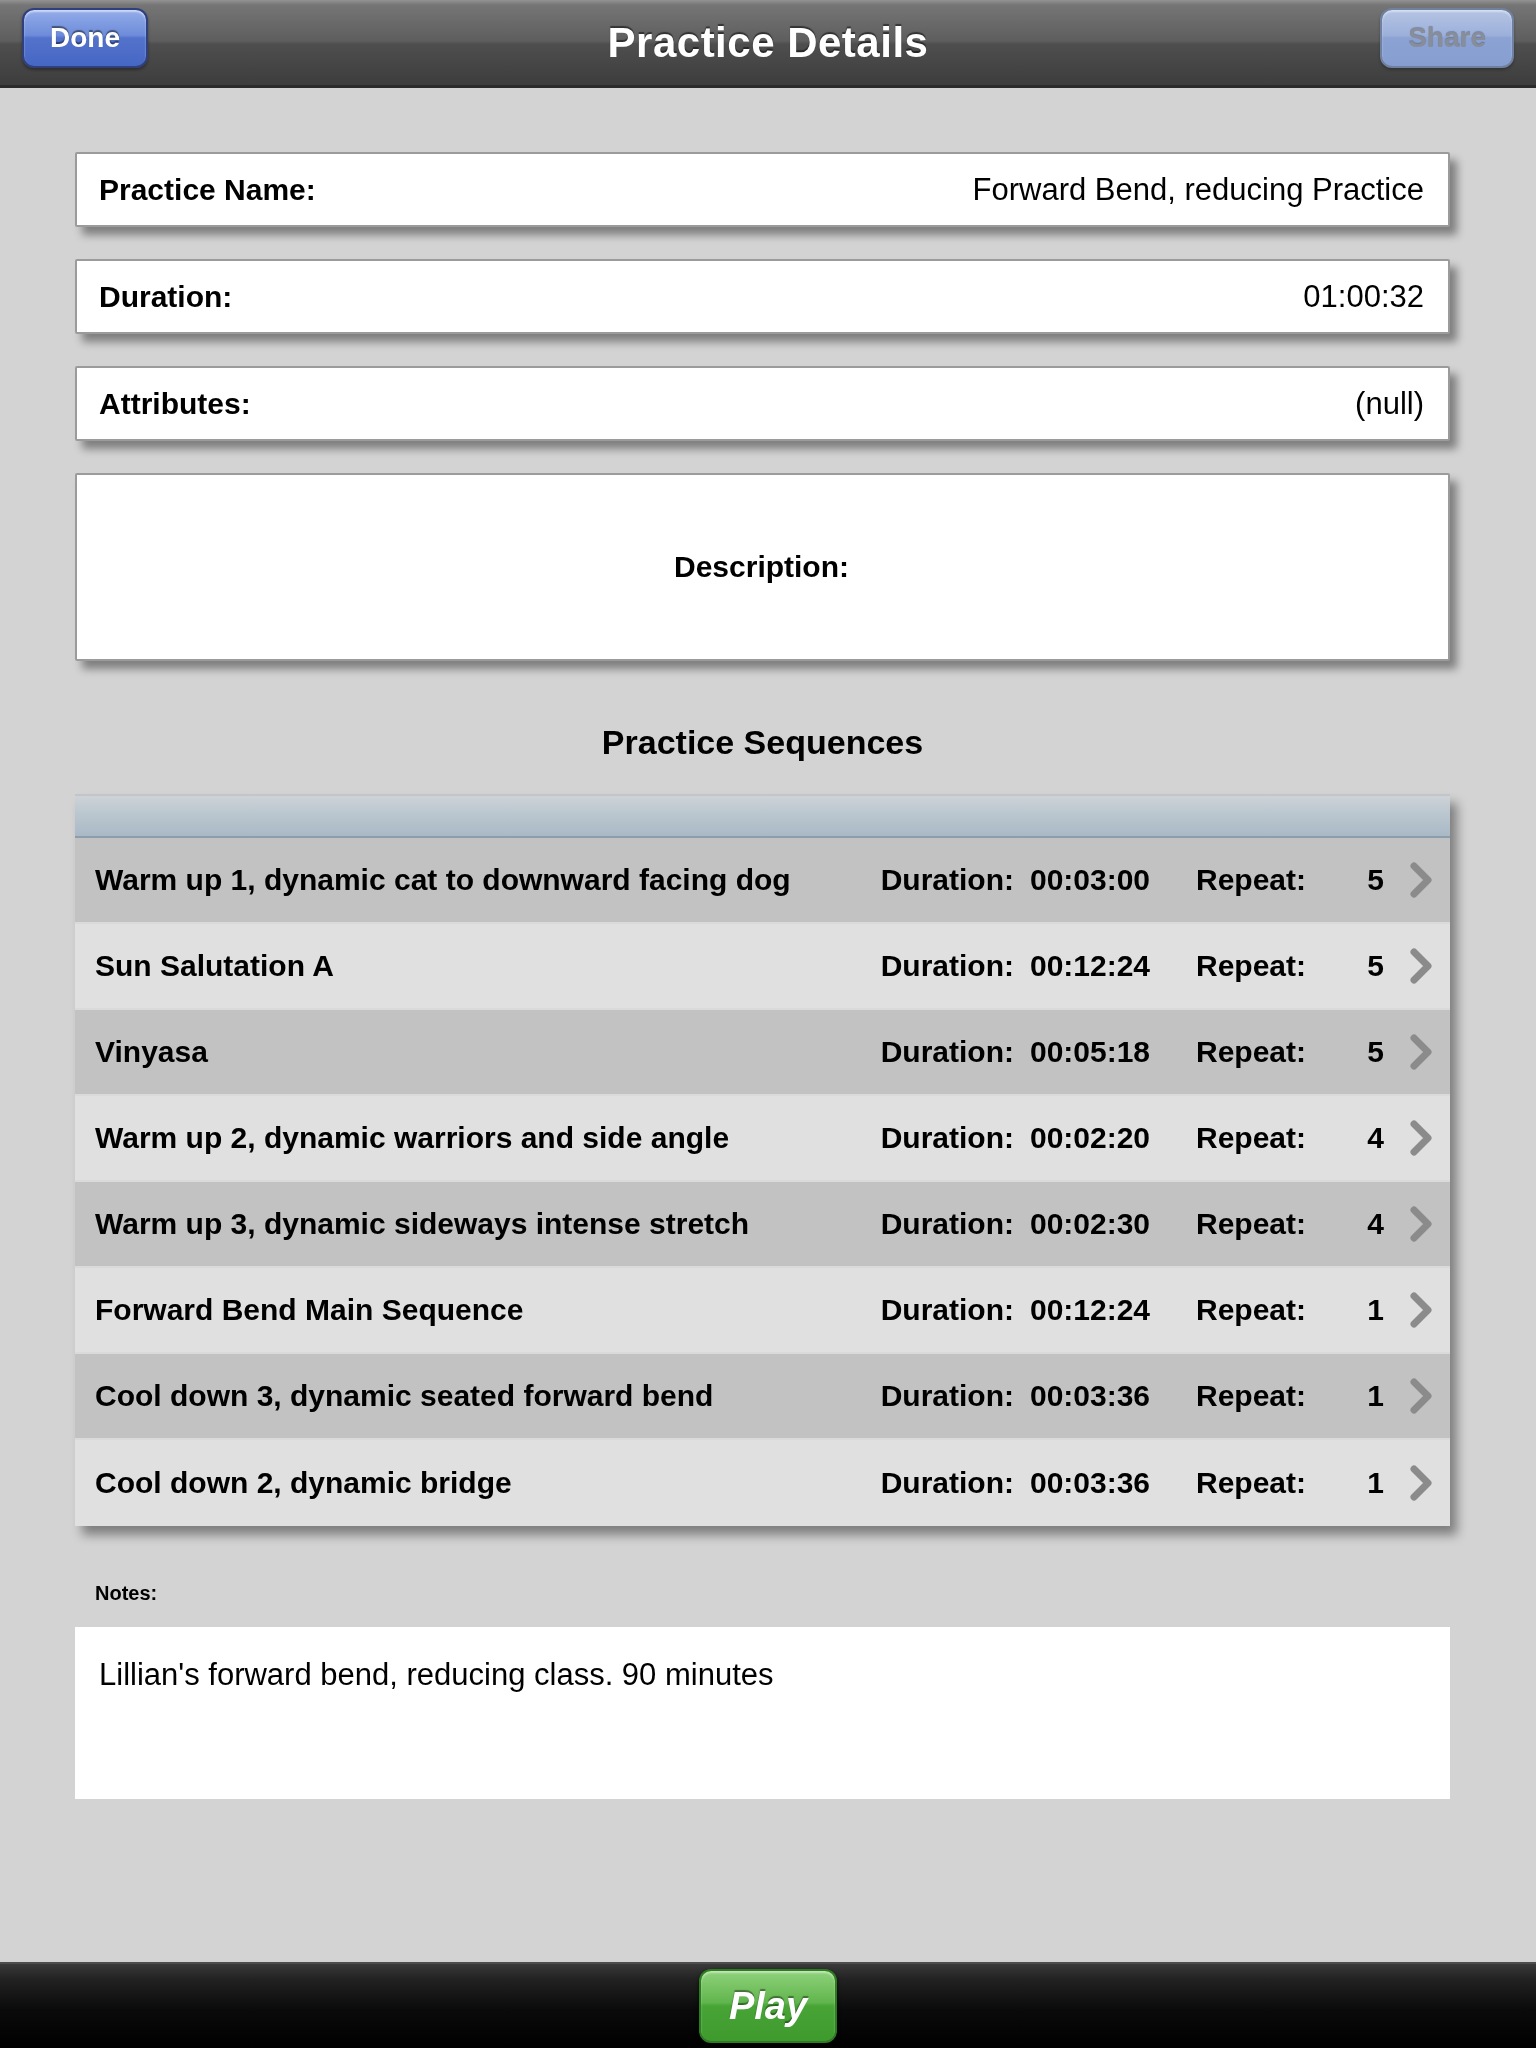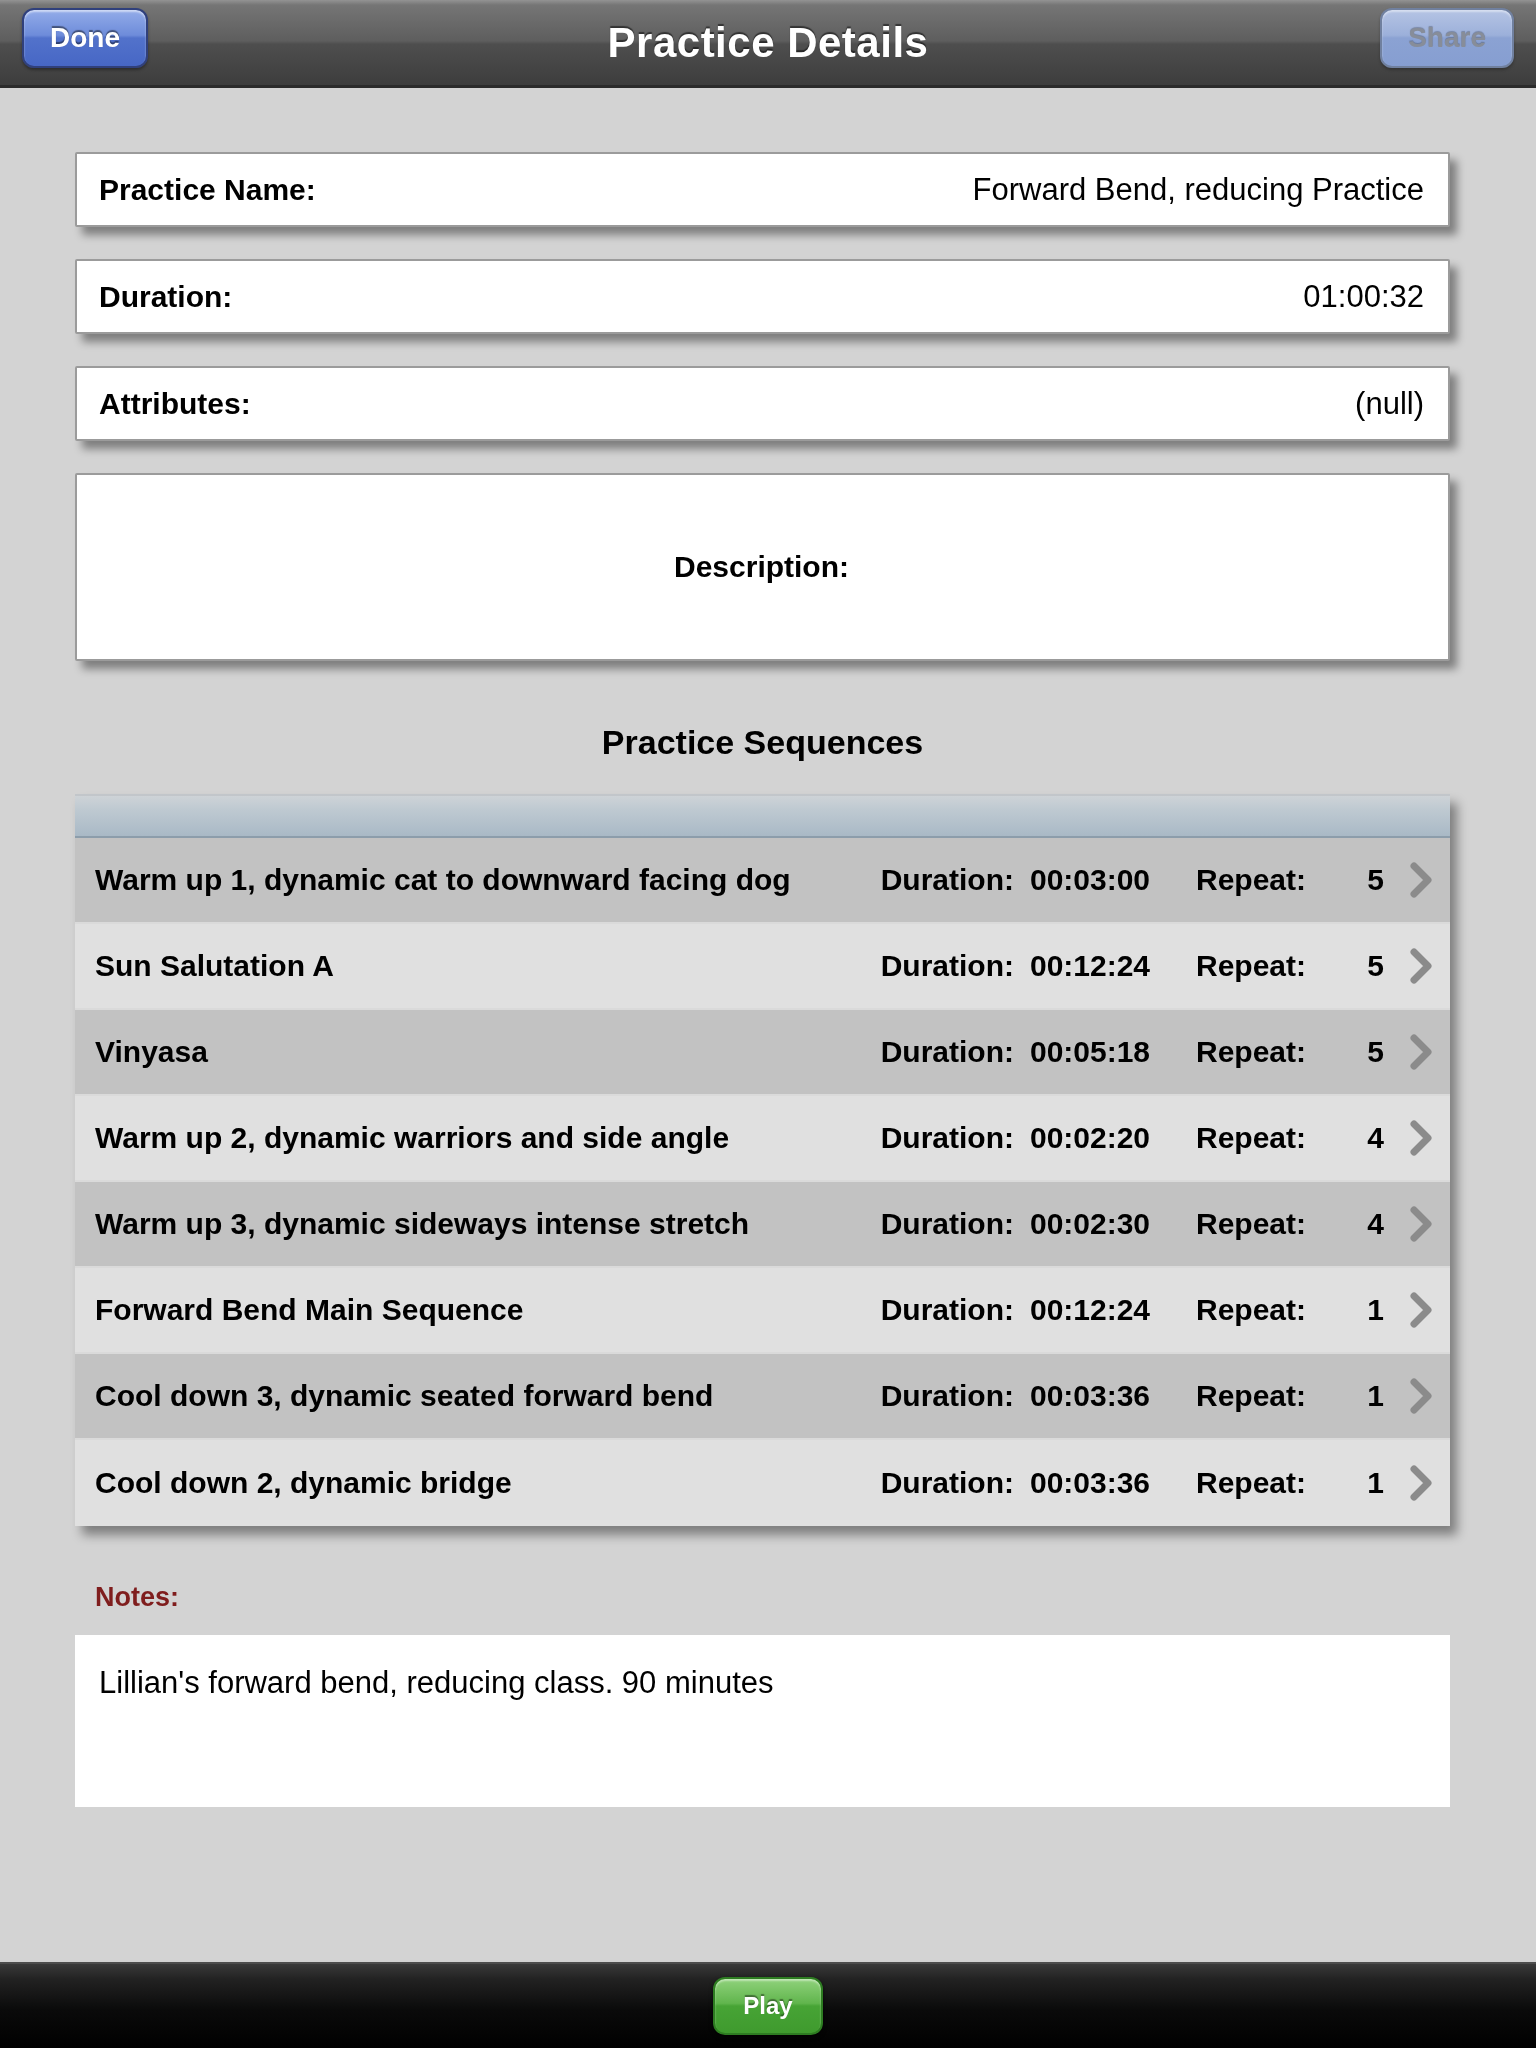--- a/index.html
+++ b/index.html
@@ -113,23 +113,23 @@
   .seq-dur-label { margin-right: 16px; }
   .seq-dur-value { width: 152px; }
   .seq-rep-label { margin-left: 14px; }
   .seq-rep-value { width: 78px; text-align: right; margin-right: 26px; }
   .chevron { width: 22px; height: 36px; display: block; }
 
   
   .notes-label {
     margin-top: 56px;
     padding-left: 20px;
-    font-size: 27px;
-    font-weight: bold;
-    color: #7f1d1d;
+    font-size: 20px;
+    font-weight: bold;
+    color: #000000;
   }
   .notes-box {
     margin-top: 22px;
     background: #ffffff;
     min-height: 172px;
     padding: 30px 24px;
     font-size: 31px;
     color: #000;
     cursor: text;
   }
@@ -139,32 +139,33 @@
     position: absolute;
     left: 0; right: 0; bottom: 0;
     height: 86px;
     border-top: 2px solid #4d4d4d;
     background: linear-gradient(to bottom, #3a3a3a 0%, #222222 18%, #0a0a0a 55%, #000000 100%);
     display: flex;
     align-items: center;
     justify-content: center;
   }
   .btn-play {
-    height: 58px;
+    height: 74px;
     padding: 0 28px;
     border-radius: 12px;
     background: linear-gradient(to bottom, #8fd27b 0%, #61b54d 45%, #47a435 50%, #3f9a2e 100%);
     border: 2px solid #2d7c21;
     box-shadow: inset 0 2px 2px rgba(255,255,255,0.45), 0 2px 4px rgba(0,0,0,0.6);
     color: #fff;
-    font-size: 24px;
+    font-size: 38px;
     font-weight: bold;
     text-shadow: 0 -2px 1px rgba(0,0,0,0.4);
     cursor: pointer;
     font-family: inherit;
+    font-style: italic;
   }
 </style>
 </head>
 <body>
 
 <div class="navbar">
   <button class="nav-btn btn-done">Done</button>
   <div class="nav-title">Practice Details</div>
   <button class="nav-btn btn-share">Share</button>
 </div>

